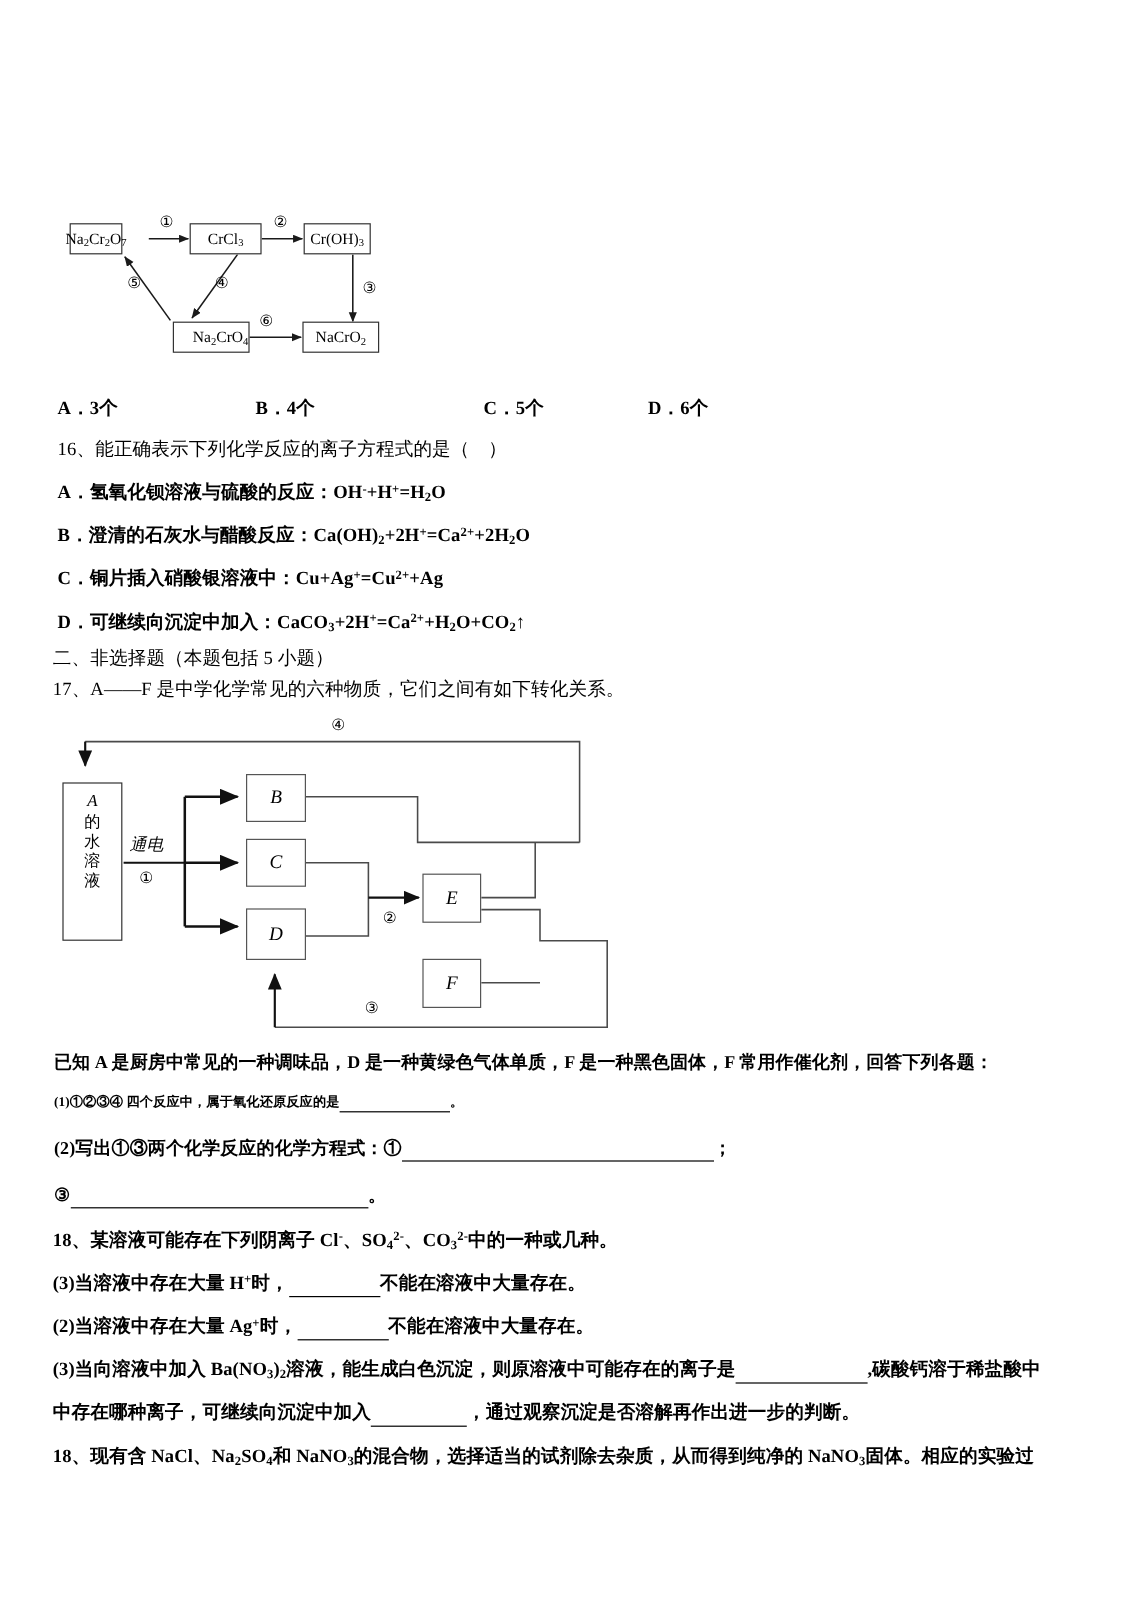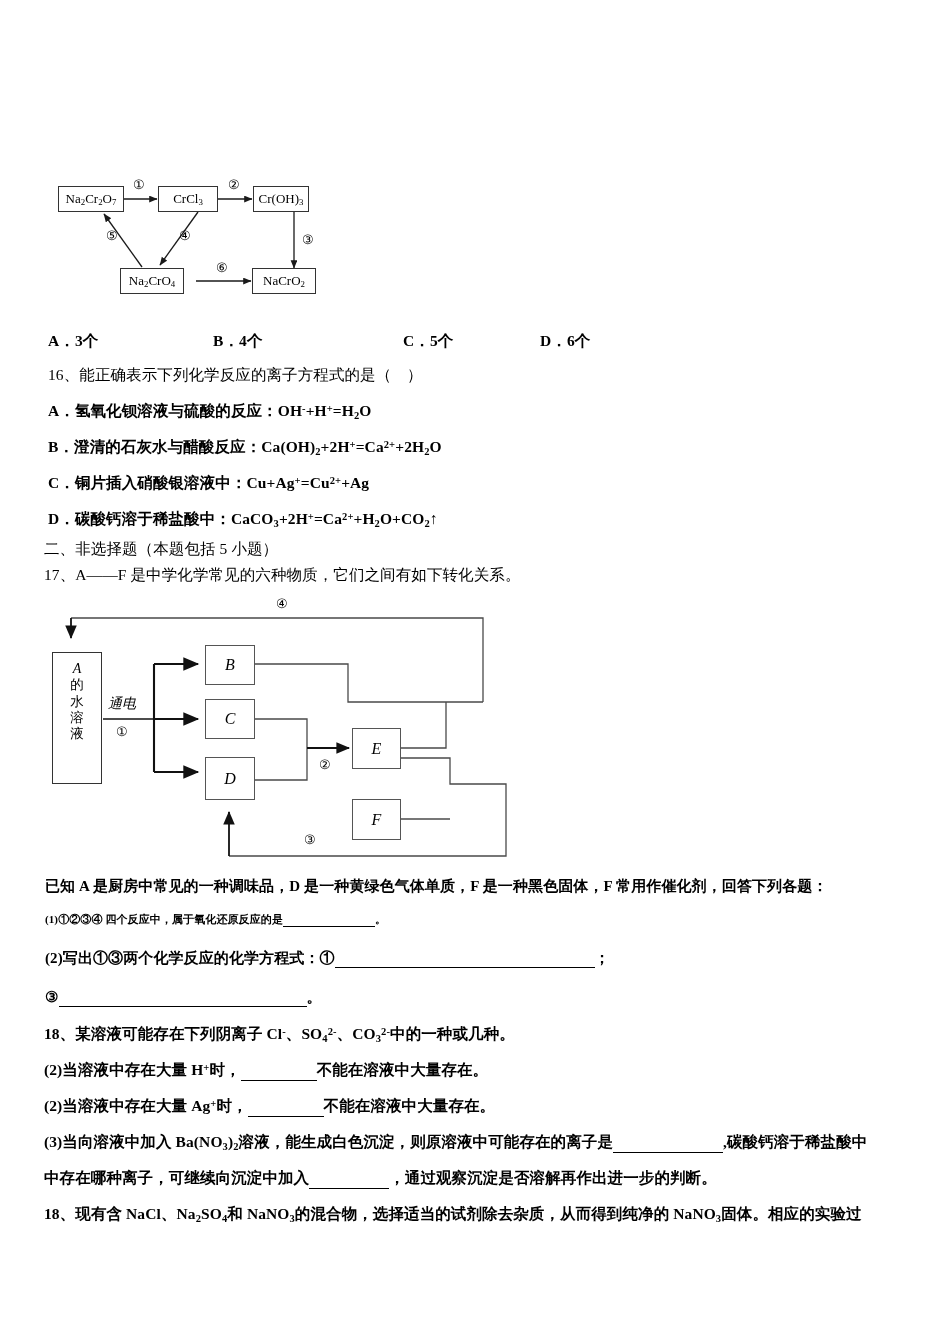--- a/index.html
+++ b/index.html
@@ -141,30 +141,30 @@
 
       <line x1="246" y1="36" x2="246" y2="92" stroke="#1a1a1a" stroke-width="1.3" marker-end="url(#ah1)"></line>
 
       <line x1="150" y1="36" x2="112" y2="89" stroke="#1a1a1a" stroke-width="1.3" marker-end="url(#ah1)"></line>
 
       <line x1="94" y1="91" x2="56" y2="38" stroke="#1a1a1a" stroke-width="1.3" marker-end="url(#ah1)"></line>
 
       <line x1="148" y1="105" x2="203" y2="105" stroke="#1a1a1a" stroke-width="1.3" marker-end="url(#ah1)"></line>
     </svg>
 
-    <div class="nodebox" style="left:10px; top:10px; width:66px; height:26px;">
+    <div class="nodebox" style="left:10px; top:10px; width:44px; height:26px;">
         <span>Na<sub>2</sub>Cr<sub>2</sub>O<sub>7</sub></span>
       </div>
     <div class="nodebox" style="left:110px; top:10px; width:60px; height:26px;">
         <span>CrCl<sub>3</sub></span>
       </div>
     <div class="nodebox" style="left:205px; top:10px; width:56px; height:26px;">
         <span>Cr(OH)<sub>3</sub></span>
       </div>
-    <div class="nodebox" style="left:72px; top:92px; width:64px; height:26px;">
+    <div class="nodebox" style="left:96px; top:92px; width:64px; height:26px;justify-content:flex-end;">
         <span>Na<sub>2</sub>CrO<sub>4</sub></span>
       </div>
     <div class="nodebox" style="left:204px; top:92px; width:64px; height:26px;">
         <span>NaCrO<sub>2</sub></span>
       </div>
 
     <div class="clabel" style="left:85px; top:1px;">①</div>
     <div class="clabel" style="left:180px; top:1px;">②</div>
     <div class="clabel" style="left:254px; top:56px;">③</div>
     <div class="clabel" style="left:131px; top:52px;">④</div>
@@ -178,21 +178,21 @@
   <div class="txt bold" style="left:540px; top:332px;">D．6个</div>
 
   <div class="txt" style="left:48px; top:366px;">16、能正确表示下列化学反应的离子方程式的是（　）</div>
 
   <div class="txt bold" style="left:48px; top:402px;"><span>A．</span><span>氢氧化钡溶液与硫酸的反应：</span><span>OH<sup>-</sup>+H<sup>+</sup>=H<sub>2</sub>O</span></div>
 
   <div class="txt bold" style="left:48px; top:438px;"><span>B．</span><span>澄清的石灰水与醋酸反应：</span><span>Ca(OH)<sub>2</sub>+2H<sup>+</sup>=Ca<sup>2+</sup>+2H<sub>2</sub>O</span></div>
 
   <div class="txt bold" style="left:48px; top:474px;"><span>C．</span><span>铜片插入硝酸银溶液中：</span><span>Cu+Ag<sup>+</sup>=Cu<sup>2+</sup>+Ag</span></div>
 
-  <div class="txt bold" style="left:48px; top:510px;"><span>D．</span><span>碳酸钙溶于稀盐酸中：</span><span>CaCO<sub>3</sub>+2H<sup>+</sup>=Ca<sup>2+</sup>+H<sub>2</sub>O+CO<sub>2</sub>↑</span></div>
+  <div class="txt bold" style="left:48px; top:510px;"><span>D．</span><span>可继续向沉淀中加入：</span><span>CaCO<sub>3</sub>+2H<sup>+</sup>=Ca<sup>2+</sup>+H<sub>2</sub>O+CO<sub>2</sub>↑</span></div>
 
   <div class="txt" style="left:44px; top:540px;">二、非选择题（本题包括 5 小题）</div>
   <div class="txt" style="left:44px; top:566px;">17、A——F 是中学化学常见的六种物质，它们之间有如下转化关系。</div>
 
   <div id="diagram-af">
     <svg viewBox="0 0 466 272">
       <defs>
         <marker id="ah2" markerWidth="8" markerHeight="8" refX="6.6" refY="3" orient="auto">
           <path d="M0,0 L7,3 L0,6 z" fill="#111"></path>
         </marker>
@@ -257,21 +257,21 @@
 
   <div class="txt bold" style="left:45px; top:988px; font-size:15px;">
     <span>③</span><span class="blank" style="width:248px;">&nbsp;</span><span>。</span>
   </div>
 
   <div class="txt" style="left:44px; top:1025px;">
     <span class="bold">18、某溶液可能存在下列阴离子 Cl</span><sup class="bold">-</sup><span class="bold">、SO</span><sub class="bold">4</sub><sup class="bold">2-</sup><span class="bold">、CO</span><sub class="bold">3</sub><sup class="bold">2-</sup><span class="bold">中的一种或几种。</span>
   </div>
 
   <div class="txt bold" style="left:44px; top:1061px;">
-    <span>(2)当溶液中存在大量 H</span><sup>+</sup><span>时，</span><span class="blank" style="width:76px;">&nbsp;</span><span>不能在溶液中大量存在。</span>
+    <span>(3)当溶液中存在大量 H</span><sup>+</sup><span>时，</span><span class="blank" style="width:76px;">&nbsp;</span><span>不能在溶液中大量存在。</span>
   </div>
 
   <div class="txt bold" style="left:44px; top:1097px;">
     <span>(2)当溶液中存在大量 Ag</span><sup>+</sup><span>时，</span><span class="blank" style="width:76px;">&nbsp;</span><span>不能在溶液中大量存在。</span>
   </div>
 
   <div class="txt bold" style="left:44px; top:1133px;">
     <span>(3)当向溶液中加入 Ba(NO</span><sub>3</sub><span>)</span><sub>2</sub><span>溶液，能生成白色沉淀，则原溶液中可能存在的离子是</span><span class="blank" style="width:110px;">&nbsp;</span><span>,碳酸钙溶于稀盐酸中</span>
   </div>
 

